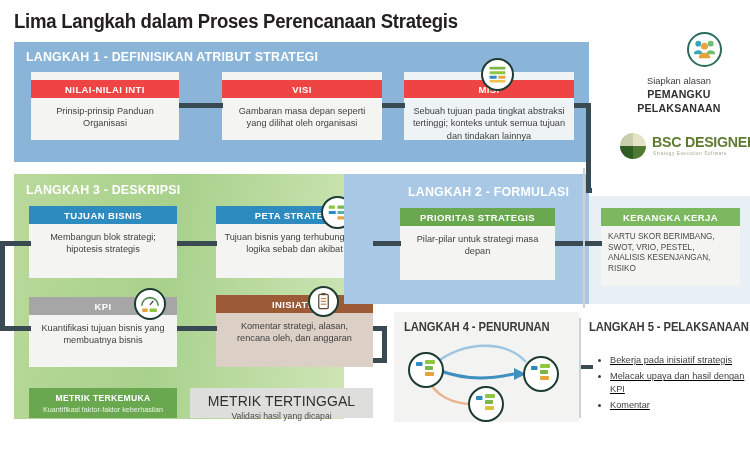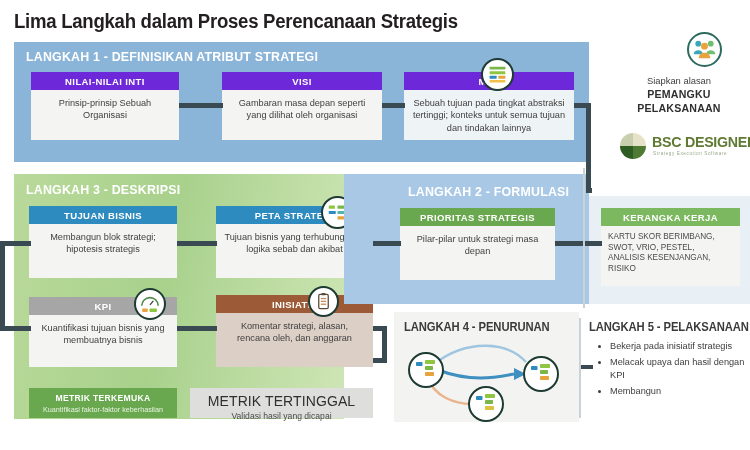--- a/index.html
+++ b/index.html
@@ -62,21 +62,21 @@
     font-weight:bold;font-size:9.5px;letter-spacing:0.4px;color:#ffffff;
     text-transform:uppercase;
   }
   .card-body{
     box-sizing:border-box;padding:7px 8px 6px 8px;
     font-size:9.2px;line-height:12.4px;color:#3f3f3f;text-align:center;
   }
   .card-body.left{text-align:left;font-size:8.2px;line-height:10.6px;
      text-transform:uppercase;color:#4a4a4a;padding:6px 7px;}
 
-  .hd-orange{background:#6d28d9;}
+  .hd-orange{background:#ef4444;margin-top:8px;}
   .hd-blue{background:#2e8bc0;}
   .hd-green{background:#6aa84f;}
   .hd-greenlt{background:#7cb860;}
   .hd-gray{background:#a6a6a6;}
   .hd-brown{background:#9c5a36;}
 
   
   .c-nilai{left:31px;top:72px;width:148px;height:68px;}
   .c-visi{left:222px;top:72px;width:160px;height:68px;}
   .c-misi{left:404px;top:72px;width:170px;height:68px;background:#eef3f5;}
@@ -119,21 +119,21 @@
   .stake-txt .l2{font-weight:bold;font-size:10.6px;color:#2f2f2f;line-height:14px;letter-spacing:0.2px;}
 
   
   .bsc{position:absolute;left:619px;top:132px;width:128px;height:30px;}
   .bsc-mark{position:absolute;left:0;top:0;width:28px;height:28px;}
   .bsc-name{position:absolute;left:33px;top:1px;font-weight:bold;font-size:15px;
      color:#5f7a33;letter-spacing:-0.3px;transform:scaleX(0.95);transform-origin:left center;white-space:nowrap;}
   .bsc-sub{position:absolute;left:34px;top:19px;font-size:4.6px;color:#9aa98a;letter-spacing:0.6px;white-space:nowrap;}
 
   
-  .bullets{position:absolute;left:596px;top:340px;width:150px;}
+  .bullets{position:absolute;left:596px;top:354px;width:150px;text-decoration:underline;}
   .bullets li{font-size:9.2px;line-height:12.4px;color:#3d3d3d;margin-bottom:4px;}
   .bullets ul{margin:0;padding-left:14px;}
 
   
   .conn{position:absolute;background:#3a4a52;}
   .cn1{left:179px;top:103px;width:44px;height:5px;}
   .cn2{left:382px;top:103px;width:23px;height:5px;}
   .cn3{left:574px;top:103px;width:17px;height:5px;}
   .cn4{left:586px;top:103px;width:5px;height:90px;}
   .cn5{left:586px;top:188px;width:6px;height:5px;}
@@ -158,21 +158,21 @@
 
 <div id="root">
 
   <div class="page-title">Lima Langkah dalam Proses Perencanaan Strategis</div>
 
   <div class="panel panel-step1"></div>
   <div class="panel-h ph-1">LANGKAH 1 - DEFINISIKAN ATRIBUT STRATEGI</div>
 
   <div class="card c-nilai">
     <div class="card-head hd-orange">NILAI-NILAI INTI</div>
-    <div class="card-body">Prinsip-prinsip Sebuah Organisasi</div>
+    <div class="card-body">Prinsip-prinsip Panduan Organisasi</div>
   </div>
 
   <div class="card c-misi">
     <div class="card-head hd-orange">MISI</div>
     <div class="card-body">Sebuah tujuan pada tingkat abstraksi tertinggi; konteks untuk semua tujuan dan tindakan lainnya</div>
   </div>
 
   <div class="card c-visi">
     <div class="card-head hd-orange">VISI</div>
     <div class="card-body">Gambaran masa depan seperti yang dilihat oleh organisasi</div>
@@ -320,21 +320,21 @@
       <rect x="87" y="72" width="9" height="4" rx="0.8" fill="#d9c23f"></rect>
     </g>
   </svg>
 
   <div class="panel panel-step5"></div>
   <div class="panel-h-dark ph-5">LANGKAH 5 - PELAKSANAAN</div>
   <div class="bullets">
     <ul>
       <li>Bekerja pada inisiatif strategis</li>
       <li>Melacak upaya dan hasil dengan KPI</li>
-      <li>Membangun</li>
+      <li>Komentar</li>
     </ul>
   </div>
 
   <div class="conn cn1"></div>
   <div class="conn cn2"></div>
   <div class="conn cn3"></div>
   <div class="conn cn4"></div>
   <div class="conn cn5"></div>
   <div class="conn cn6"></div>
   <div class="conn cn7"></div>

